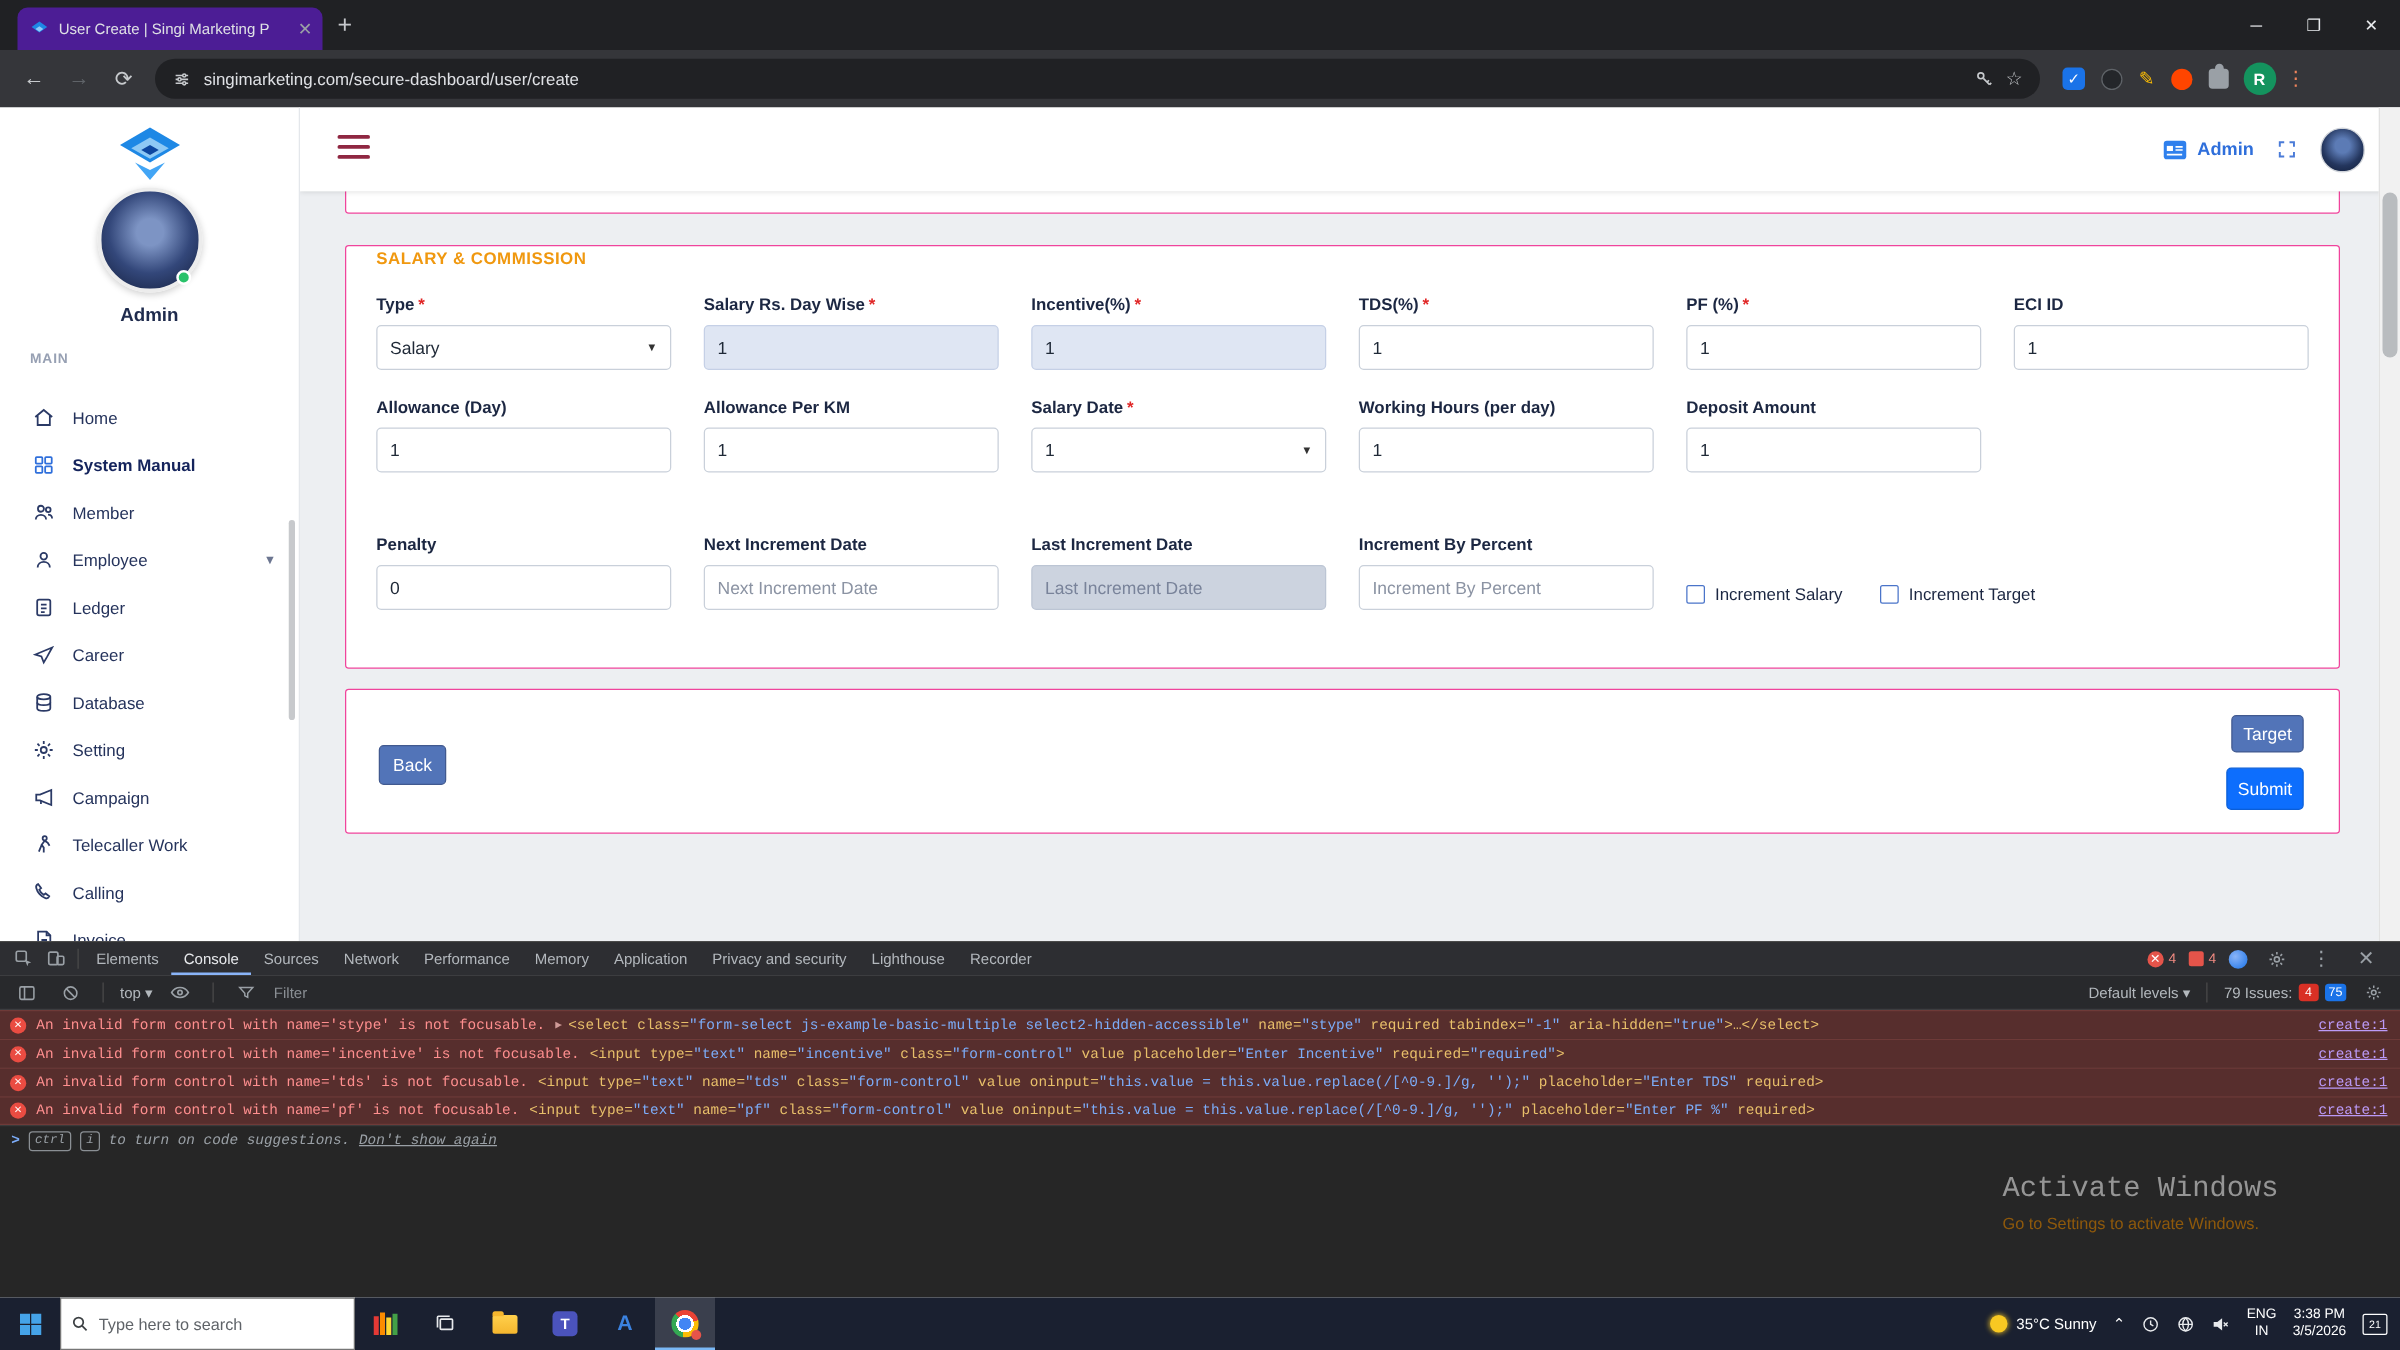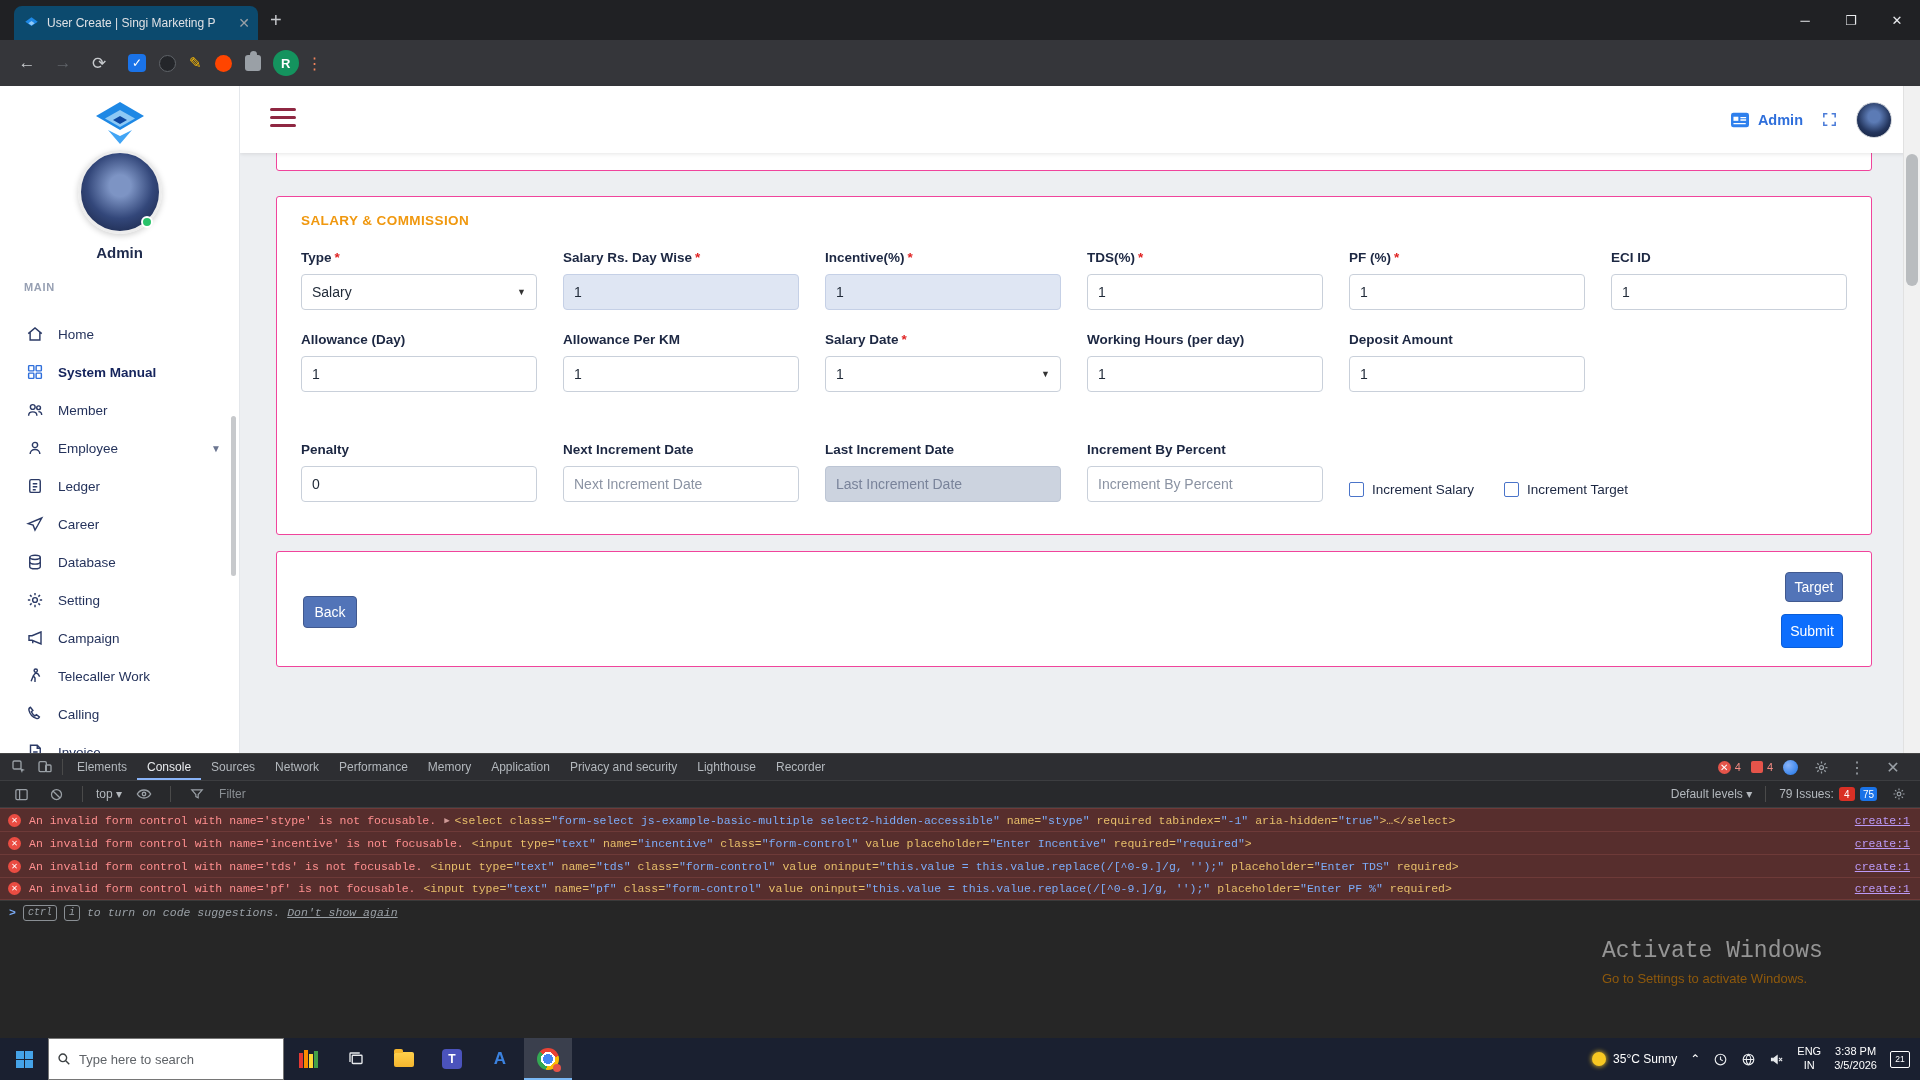--- a/index.html
+++ b/index.html
@@ -2,21 +2,21 @@
 <html><head>
 <meta charset="utf-8">
 <style>
   * { margin:0; padding:0; box-sizing:border-box; }
   html,body { width:1920px; height:1080px; overflow:hidden; }
   body { position:relative; font-family:"Liberation Sans",sans-serif; background:#fff; }
   svg { display:block; }
 
   
   .tabbar { position:absolute; left:0; top:0; width:1920px; height:40px; background:#202124; display:flex; align-items:flex-end; }
-  .tab { margin-left:14px; width:244px; height:34px; background:#0c4a6e; border-radius:8px 8px 0 0; display:flex; align-items:center; gap:8px; padding:0 8px 0 10px; }
+  .tab { margin-left:14px; width:244px; height:34px; background:#4c1d95; border-radius:8px 8px 0 0; display:flex; align-items:center; gap:8px; padding:0 8px 0 10px; }
   .tab-title { flex:1; color:#dfe1e5; font-size:12px; white-space:nowrap; overflow:hidden; }
   .tab-close { color:#9aa0a6; font-size:14px; line-height:1; }
   .newtab { color:#c6c8cc; font-size:20px; margin:0 0 8px 12px; }
   .win-controls { margin-left:auto; display:flex; height:40px; }
   .win-btn { width:46px; color:#e8eaed; font-size:13px; display:flex; align-items:center; justify-content:center; }
 
   .toolbar { position:absolute; left:0; top:40px; width:1920px; height:46px; background:#35363a; display:flex; align-items:center; padding:0 10px; gap:2px; }
   .nav-btn { width:34px; height:34px; display:flex; align-items:center; justify-content:center; color:#c7cacd; font-size:17px; border-radius:50%; }
   .nav-btn.disabled { color:#5f6368; }
   .omnibox { flex:1; max-width:1508px; height:32px; background:#202124; border-radius:16px; display:flex; align-items:center; gap:10px; padding:0 14px; margin:0 6px; }
@@ -57,21 +57,21 @@
   .side-item .chev { margin-left:auto; color:#6b7590; font-size:10px; }
   .side-scroll { position:absolute; right:3px; top:330px; width:5px; height:160px; background:#c7c9cc; border-radius:3px; }
 
   
   .content { position:absolute; left:240px; top:153px; width:1663px; height:600px; background:#edeff2; overflow:hidden; z-index:1; }
   .page-scrollbar { position:absolute; left:1903px; top:86px; width:17px; height:667px; background:#f1f1f1; border-left:1px solid #e1e1e1; z-index:4; }
   .page-thumb { position:absolute; left:2px; top:68px; width:12px; height:132px; background:#b9bcbf; border-radius:6px; }
 
   .card { position:absolute; background:#fff; border:1px solid #f0449c; border-radius:3px; }
   .card-partial { left:36px; top:-26px; width:1596px; height:44px; }
-  .card-main { left:36px; top:43px; width:1596px; height:339px; padding:16px 24px; }
+  .card-main { left:36px; top:43px; width:1596px; height:339px; padding:2px 24px; }
   .section-title { color:#f0980f; font-weight:bold; font-size:13.5px; letter-spacing:.4px; }
   .form-row { display:grid; grid-template-columns:repeat(6,1fr); column-gap:26px; margin-top:22px; }
   .form-row.gap-lg { margin-top:50px; }
   .field label { display:block; font-size:13.5px; font-weight:bold; color:#1c2742; margin-bottom:9px; }
   .req { color:#e02424; margin-left:3px; }
   .input { width:100%; height:36px; border:1px solid #c9d0da; border-radius:4px; padding:0 10px; font-size:14px; color:#1f2937; background:#fff; font-family:"Liberation Sans",sans-serif; }
   .input::placeholder { color:#8b93a3; }
   .input.hl { background:#dfe6f3; border-color:#c5d0e6; }
   .input.disabled { background:#ccd3df; border-color:#bcc5d4; }
   .input.disabled::placeholder { color:#79839a; }
@@ -173,20 +173,38 @@
     <span class="win-btn">─</span>
     <span class="win-btn">❐</span>
     <span class="win-btn">✕</span>
   </div>
 </div>
 
 <div class="toolbar">
   <span class="nav-btn">←</span>
   <span class="nav-btn disabled">→</span>
   <span class="nav-btn">⟳</span>
+  <div class="omnibox">
+    <span>
+      <svg width="15" height="15" viewBox="0 0 24 24" fill="none" stroke="#c7cacd" stroke-width="2">
+          <path d="M4 7h9M17 7h3M4 12h3M11 12h9M4 17h9M17 17h3"></path>
+          <circle cx="15" cy="7" r="2"></circle>
+          <circle cx="9" cy="12" r="2"></circle>
+          <circle cx="15" cy="17" r="2"></circle>
+        </svg>
+    </span>
+    <span class="url">singimarketing.com/secure-dashboard/user/create</span>
+    <span>
+      <svg width="16" height="16" viewBox="0 0 24 24" fill="none" stroke="#c7cacd" stroke-width="2">
+          <circle cx="8.5" cy="8.5" r="3.5"></circle>
+          <path d="M11.5 11.5 L19 19 M16 16l2.2-2.2 M19 19l2-2"></path>
+        </svg>
+    </span>
+    <span class="omni-ic">☆</span>
+  </div>
   <div class="ext-row">
     <span class="ext-check">✓</span>
     <span class="ext-dark"></span>
     <span class="ext-pencil">✎</span>
     <span class="ext-orange"></span>
     <span class="ext-puzzle"></span>
   </div>
   <span class="profile-avatar">R</span>
   <span class="menu-dots">⋮</span>
 </div>

